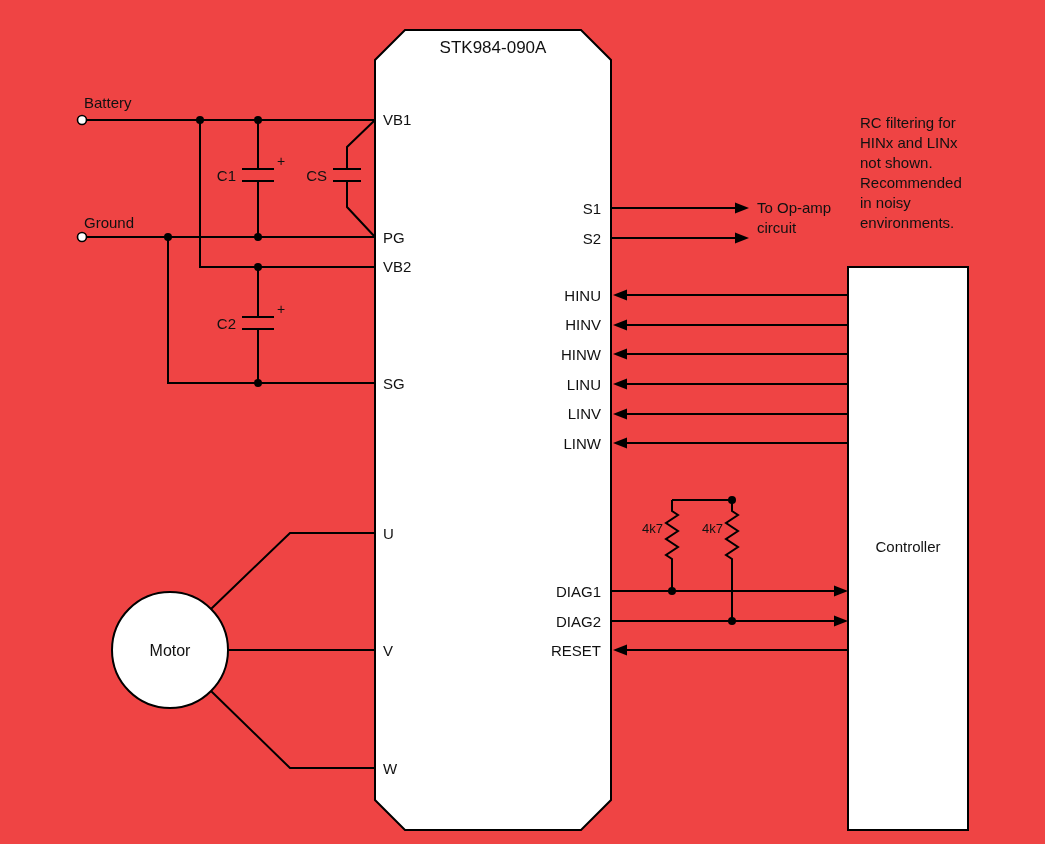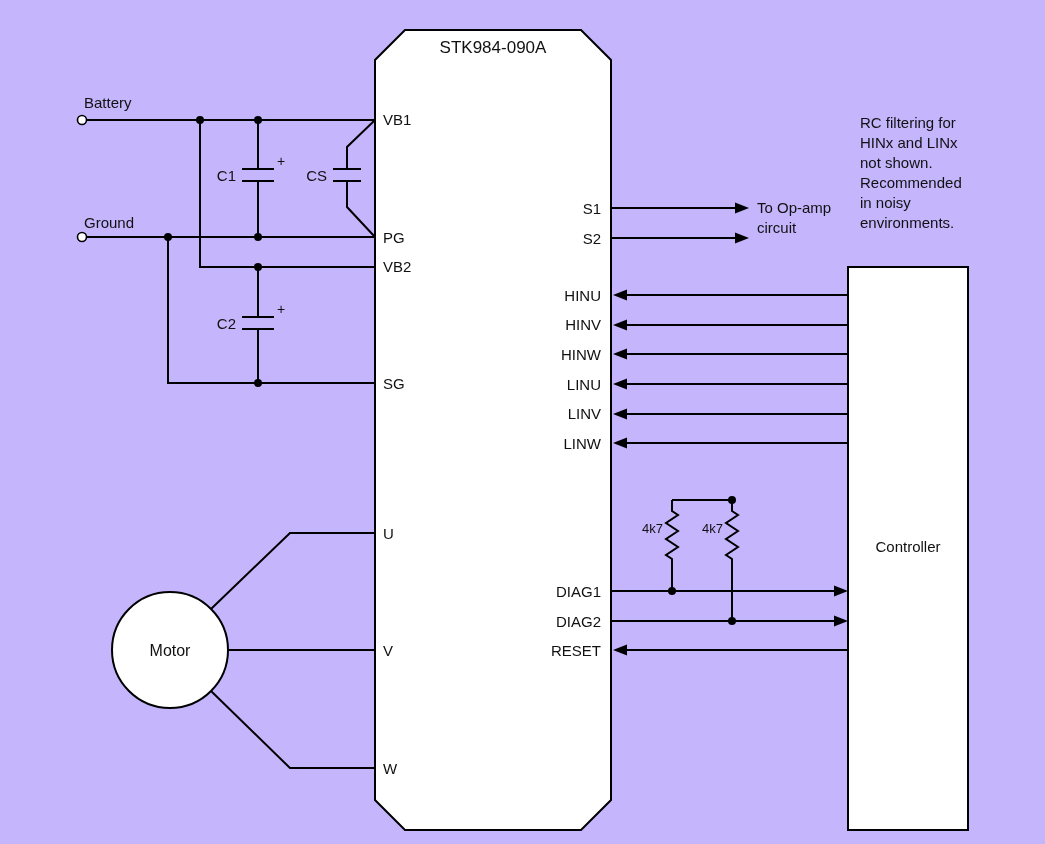--- a/index.html
+++ b/index.html
@@ -1,20 +1,20 @@
 <!DOCTYPE html>
 <html><head>
 <meta charset="utf-8">
 <style>
   html, body { margin: 0; padding: 0; background: #ffffff; }
   .stage {
     position: relative;
     width: 1045px;
     height: 844px;
-    background: #c4b5fd;
+    background: #ef4444;
     overflow: hidden;
   }
   svg { display: block; }
   text {
     font-family: "Liberation Sans", sans-serif;
     fill: #111111;
   }
   .t13 { font-size: 13px; }
   .t14 { font-size: 14px; }
   .t15 { font-size: 15px; }

